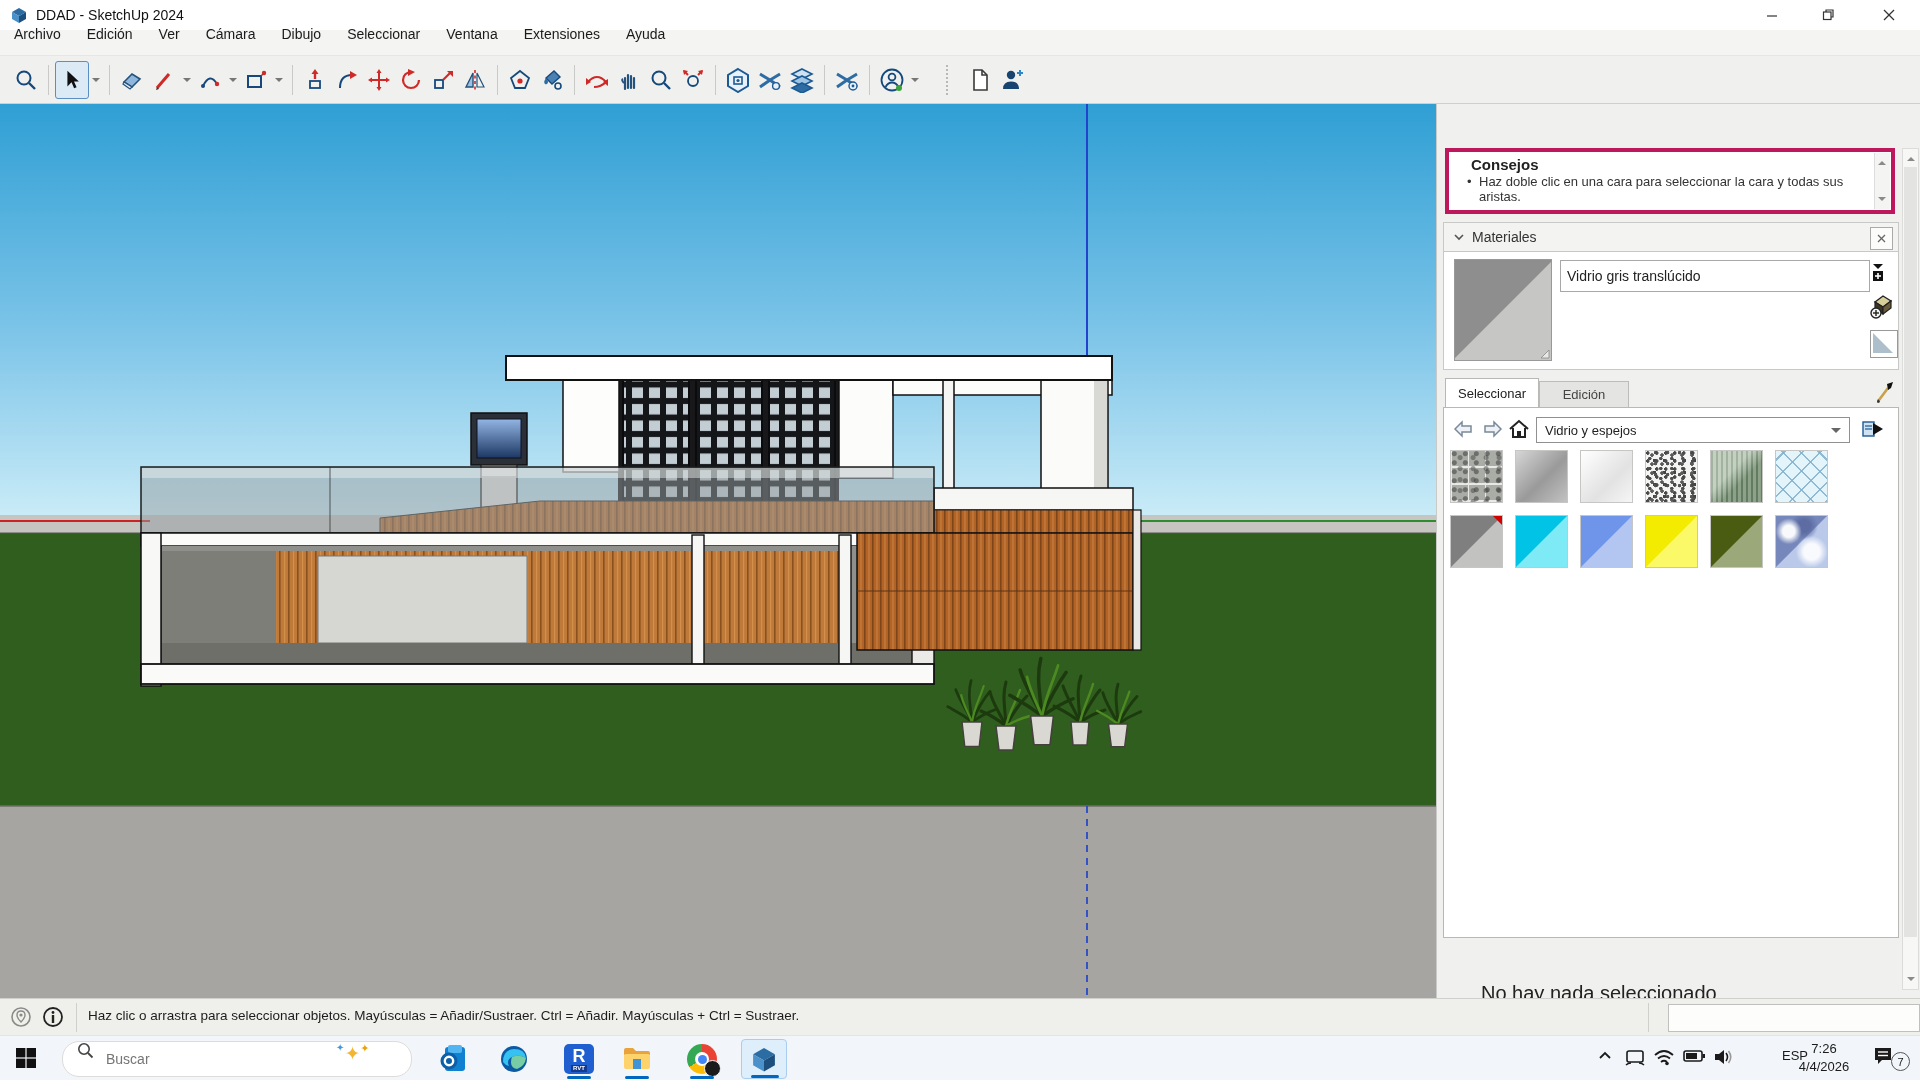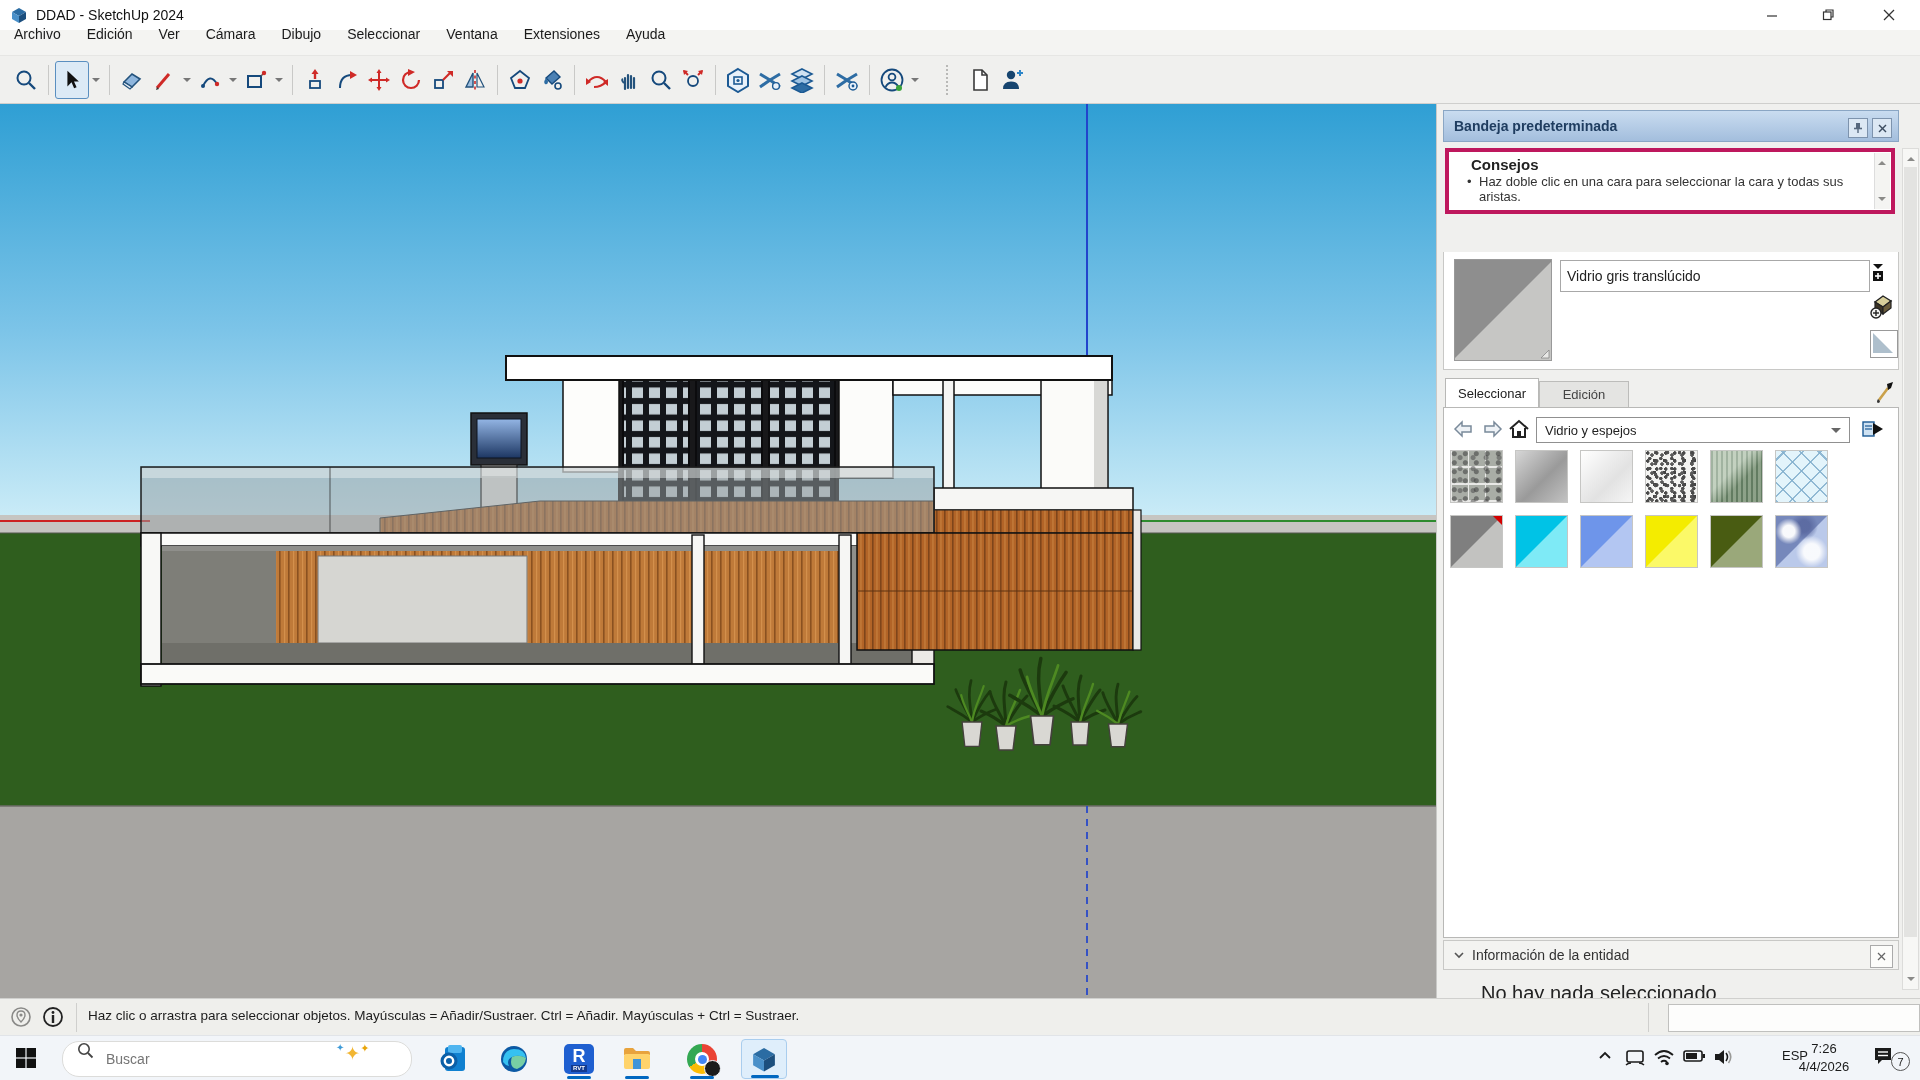--- a/index.html
+++ b/index.html
@@ -504,48 +504,44 @@
             </g>
           <path d="M-10 0 h20 l-3 24 h-14 z" fill="#d9d8d3" stroke="#44413c" stroke-width="1.5"></path>
         </g>
       </g>
 
       <line x1="1087" y1="702" x2="1087" y2="894" stroke="#2244cc" stroke-width="2" stroke-dasharray="7,6" opacity="0.85"></line>
     </svg>
   </div>
 
   <div id="tray">
-    <div id="tray-header">
-      <span>Bandeja predeterminada</span>
-      <div class="hdr-btn" style="right:30px">
-        <svg width="10" height="12" viewBox="0 0 10 12">
-            <rect x="3" y="1" width="4" height="5" fill="#55677d"></rect>
-            <line x1="1" y1="6.5" x2="9" y2="6.5" stroke="#55677d" stroke-width="1.6"></line>
-            <line x1="5" y1="7" x2="5" y2="11" stroke="#55677d" stroke-width="1.4"></line>
-          </svg>
-      </div>
-      <div class="hdr-btn" style="right:6px">
-        <svg width="9" height="9" viewBox="0 0 9 9">
-            <line x1="1" y1="1" x2="8" y2="8" stroke="#3c4d61" stroke-width="1.4"></line>
-            <line x1="8" y1="1" x2="1" y2="8" stroke="#3c4d61" stroke-width="1.4"></line>
-          </svg>
-      </div>
-    </div>
 
     <div id="tips-box">
       <div id="tips-title">Consejos</div>
       <div id="tips-line">
         <span class="bullet">•</span><span>Haz doble clic en una cara para seleccionar la cara y todas sus aristas.</span>
       </div>
       <div class="mini-scroll">
           <i class="arr-up"></i>
           <i class="arr-dn"></i>
         </div>
     </div>
 
+    <div class="sec-header" style="top:118px">
+      <svg class="chev" viewBox="0 0 10 10">
+          <polyline points="1,3 5,7 9,3" fill="none" stroke="#555" stroke-width="1.6"></polyline>
+        </svg>
+      <span class="lbl">Materiales</span>
+      <div class="sec-close">
+        <svg width="9" height="9" viewBox="0 0 9 9">
+            <line x1="1" y1="1" x2="8" y2="8" stroke="#666" stroke-width="1.3"></line>
+            <line x1="8" y1="1" x2="1" y2="8" stroke="#666" stroke-width="1.3"></line>
+          </svg>
+      </div>
+    </div>
     <div id="mat-body">
       <div id="mat-preview">
         <svg width="10" height="10" style="position:absolute;right:1px;bottom:1px" viewBox="0 0 10 10">
             <path d="M9 1 V9 H1 Z" fill="#e8e8e6" stroke="#888" stroke-width="0.8"></path>
           </svg>
       </div>
       <input id="mat-name" type="text" value="Vidrio gris translúcido" style="">
       <div class="mat-icn" style="top:10px">
         <svg width="16" height="22" viewBox="0 0 16 22">
             <polygon points="3,2 13,2 8,7" fill="#111"></polygon>
@@ -621,32 +617,20 @@
       <div class="sw sw5" style="left:266px;top:42px" title="vidrio-acanalado-verde"></div>
       <div class="sw sw6" style="left:331px;top:42px" title="celosia-rombos-azul"></div>
       <div class="sw sw7" style="left:6px;top:107px" title="vidrio-gris-translucido"></div>
       <div class="sw sw8" style="left:71px;top:107px" title="vidrio-cian"></div>
       <div class="sw sw9" style="left:136px;top:107px" title="vidrio-azul"></div>
       <div class="sw sw10" style="left:201px;top:107px" title="vidrio-amarillo"></div>
       <div class="sw sw11" style="left:266px;top:107px" title="vidrio-verde-oscuro"></div>
       <div class="sw sw12" style="left:331px;top:107px" title="vidrio-reflejo-cielo"></div>
     </div>
 
-    <div class="sec-header" style="top:836px">
-      <svg class="chev" viewBox="0 0 10 10">
-          <polyline points="1,3 5,7 9,3" fill="none" stroke="#555" stroke-width="1.6"></polyline>
-        </svg>
-      <span class="lbl">Información de la entidad</span>
-      <div class="sec-close">
-        <svg width="9" height="9" viewBox="0 0 9 9">
-            <line x1="1" y1="1" x2="8" y2="8" stroke="#666" stroke-width="1.3"></line>
-            <line x1="8" y1="1" x2="1" y2="8" stroke="#666" stroke-width="1.3"></line>
-          </svg>
-      </div>
-    </div>
     <div id="info-text">No hay nada seleccionado</div>
 
     <div id="tray-scroll">
       <i class="arr-up" style="left:4px"></i>
         <i class="arr-dn" style="left:4px"></i>
       <div class="thumb"></div>
     </div>
   </div>
 
   <div id="statusbar">

